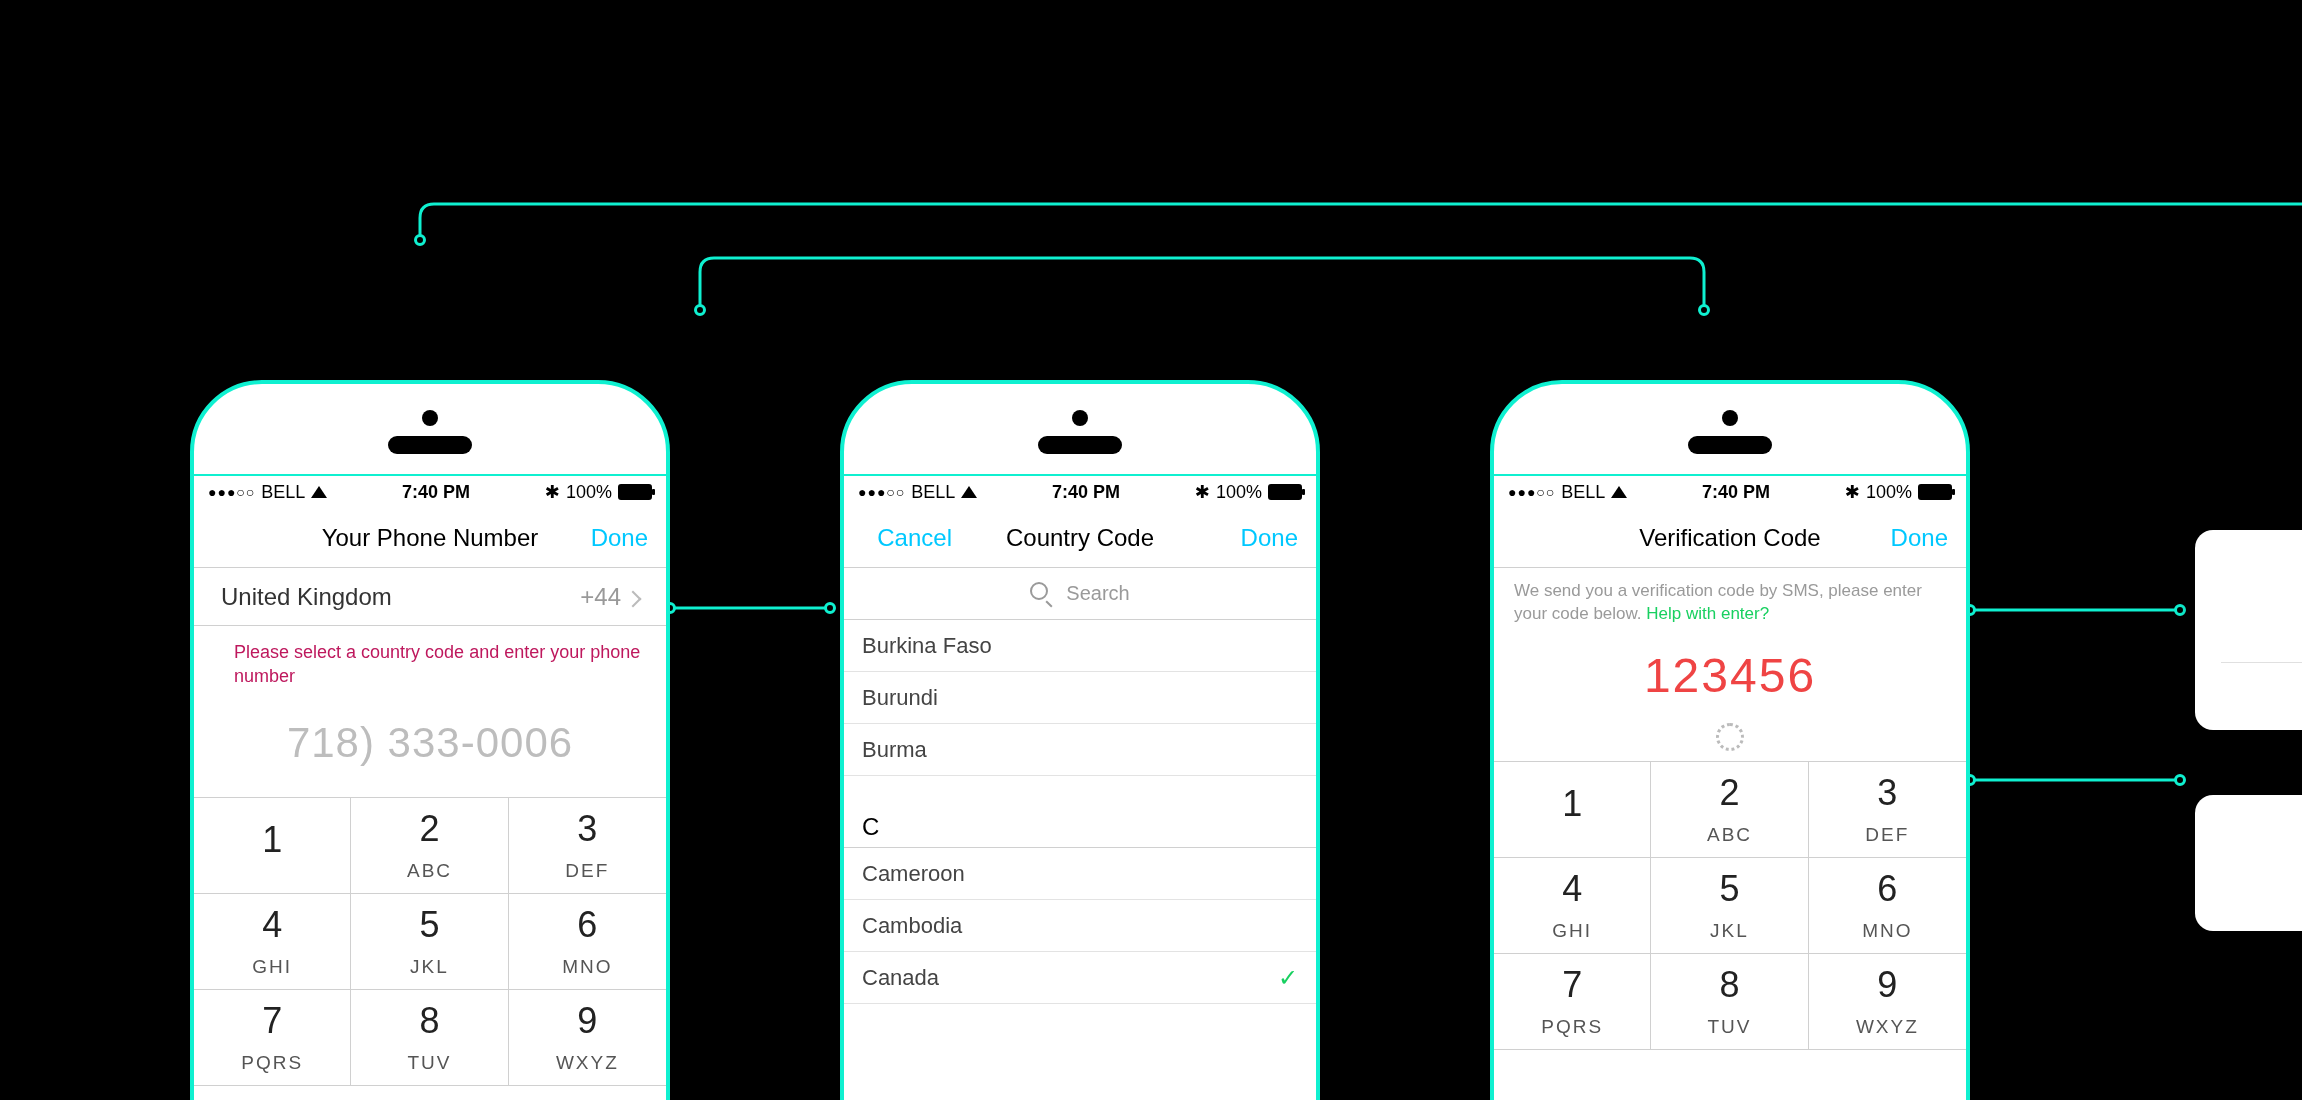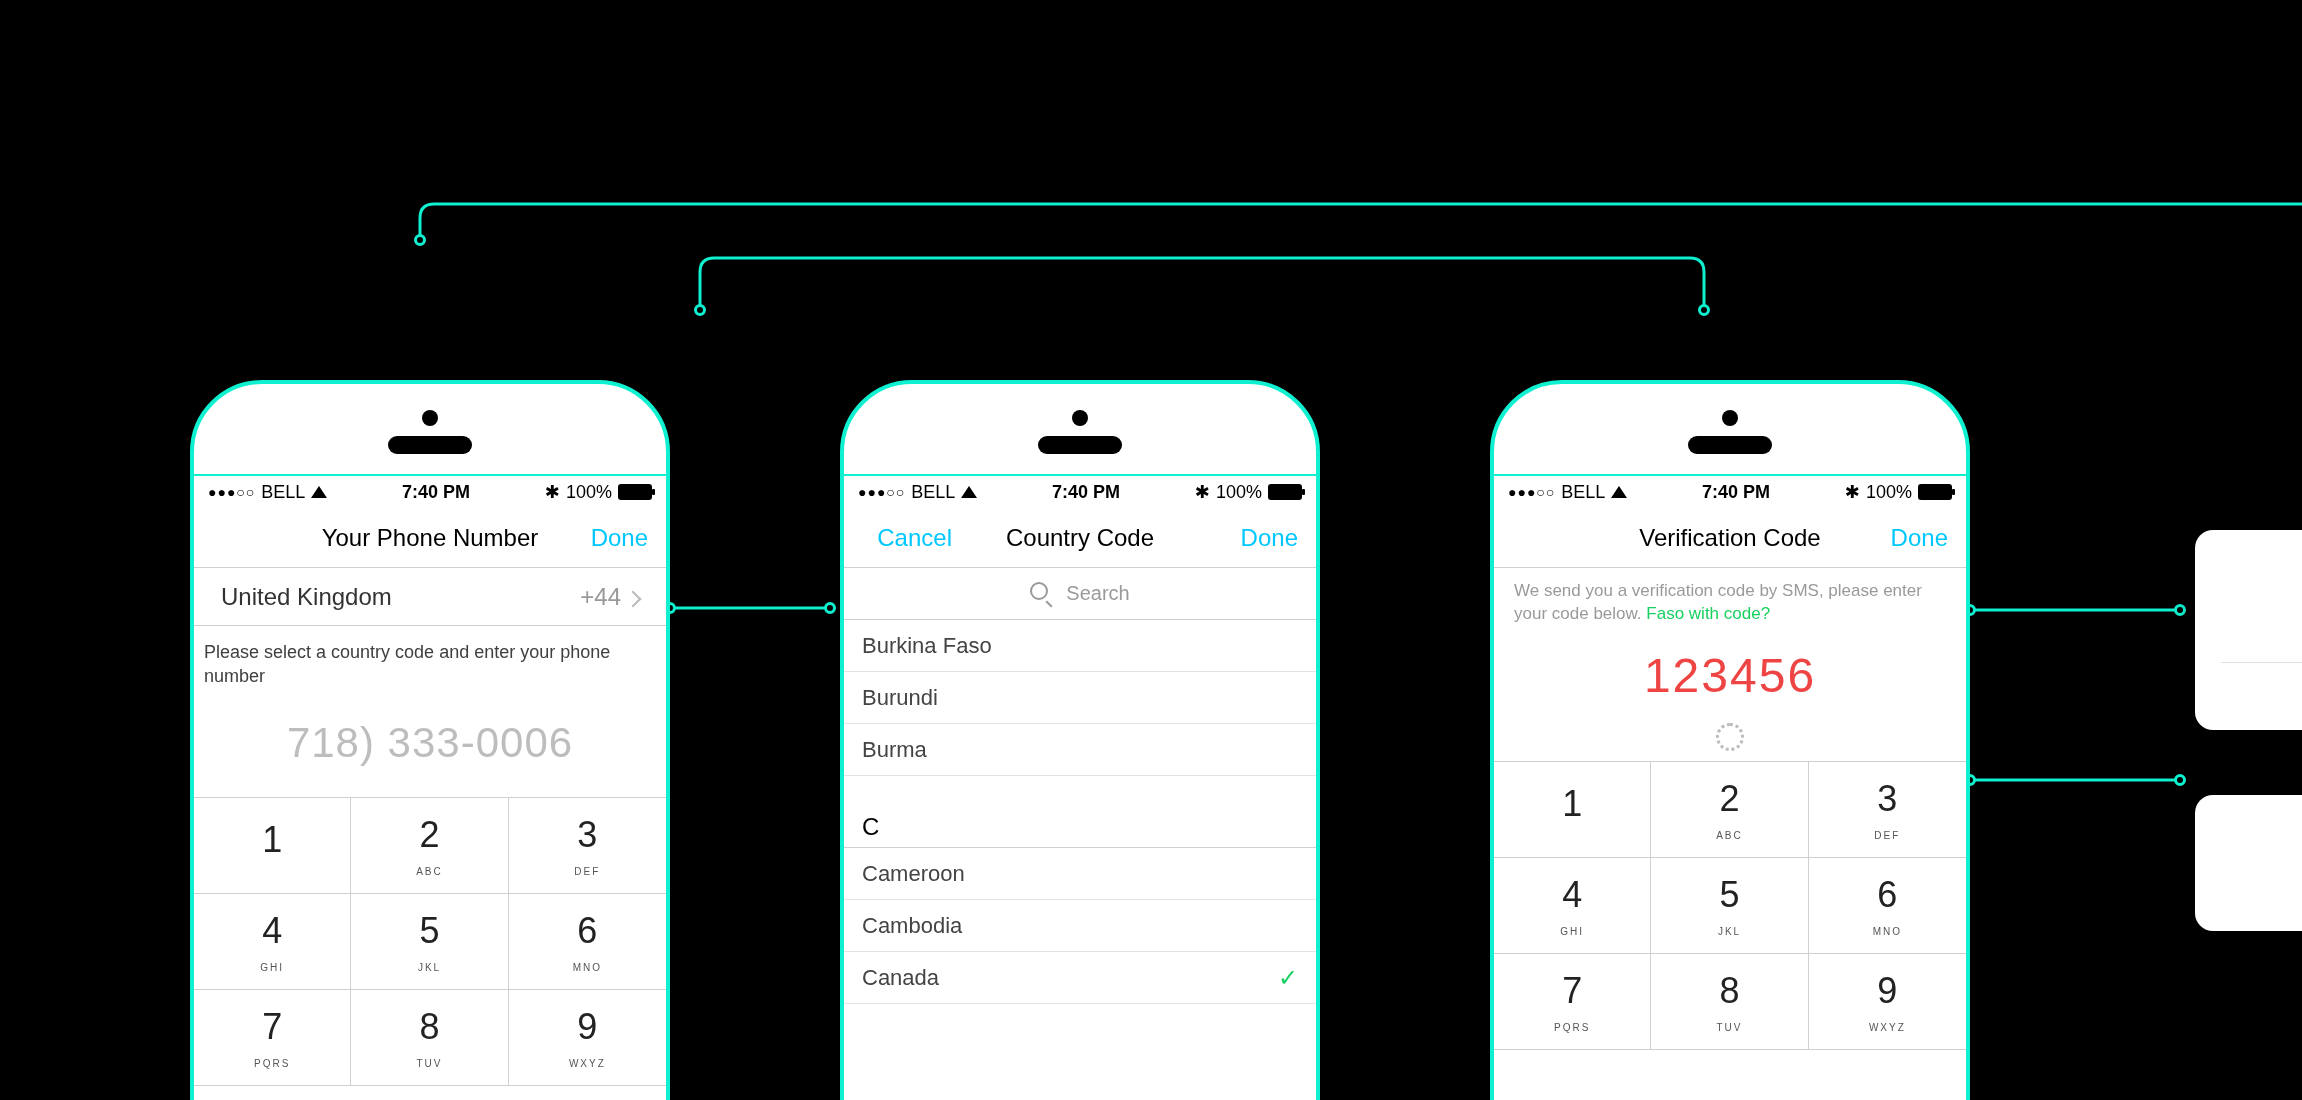--- a/index.html
+++ b/index.html
@@ -89,42 +89,42 @@
   
   .country-row {
     height:58px; border-bottom:1px solid #d0d0d0;
     display:flex; align-items:center; justify-content:space-between;
     padding:0 27px; font-size:24px; color:#333;
   }
   .country-row .code-chevron{ color:#999; display:flex; align-items:center; gap:6px; font-size:24px;}
   .chevron-right::after{content:"";display:inline-block;width:10px;height:10px;border-top:2px solid #bbb;border-right:2px solid #bbb;transform:rotate(45deg);}
 
   .hint {
-    padding:14px 10px 22px; font-size:18px; color:#404040; line-height:1.35;
+    padding:14px 0 22px; font-size:18px; color:#be185d; line-height:1.35;margin-left:40px;
   }
 
   .phone-input {
     text-align:center; font-size:42px; color:#bdbdbd; letter-spacing:1px;
     padding:8px 8px 30px;
     font-weight:300;
   }
 
   
   .keypad {
     display:grid; grid-template-columns:repeat(3,1fr);
     border-top:1px solid #d0d0d0;
   }
   .key {
     height:96px; border-right:1px solid #d0d0d0; border-bottom:1px solid #d0d0d0;
     display:flex; flex-direction:column; align-items:center; justify-content:center;
     background:#fff;
   }
   .key:nth-child(3n){border-right:none;}
   .key .digit{font-size:36px; color:#222;}
-  .key .letters{font-size:10px; color:#555; letter-spacing:2px; margin-top:10px;}
+  .key .letters{font-size:19px; color:#555; letter-spacing:2px; margin-top:10px;}
 
   
   .search-row{
     height:52px; border-bottom:1px solid #d0d0d0;
     display:flex; align-items:center; justify-content:center; gap:10px;
     color:#9a9a9a; font-size:20px;
   }
   .search-row .mag::before{
     content:""; display:inline-block; width:14px;height:14px;border:2px solid #9a9a9a;border-radius:50%;
   }
@@ -376,21 +376,21 @@
     </div>
   </div>
 
   <div class="navbar">
     <span class="nav-left"></span>
     <span class="nav-title">Verification Code</span>
     <span class="nav-right">Done</span>
   </div>
 
   <div class="verify-hint">
-    <span>We send you a verification code by SMS, please enter your code below. </span><span class="link">Faso with code?</span>
+    <span>We send you a verification code by SMS, please enter your code below. </span><span class="link">Help with enter?</span>
   </div>
 
   <div class="verify-code">123456</div>
   <div class="spinner"></div>
 
   <div class="keypad" id="keypad3">
       <div class="key">
         <div class="digit">1</div>
         <div class="letters"></div>
       </div>

